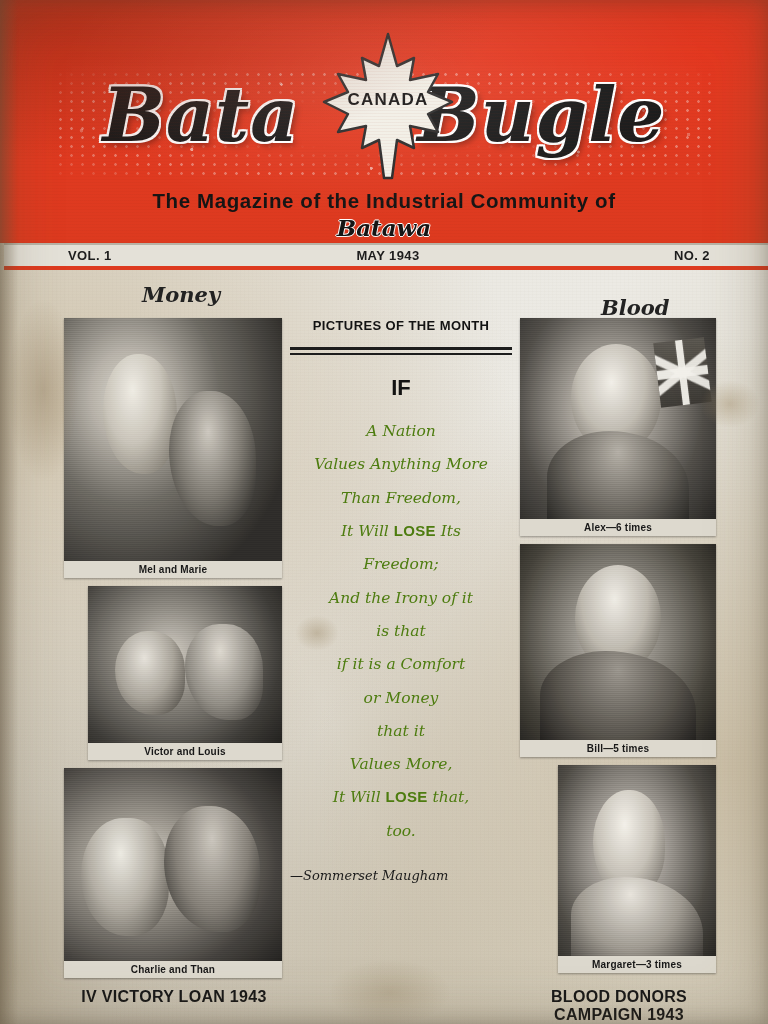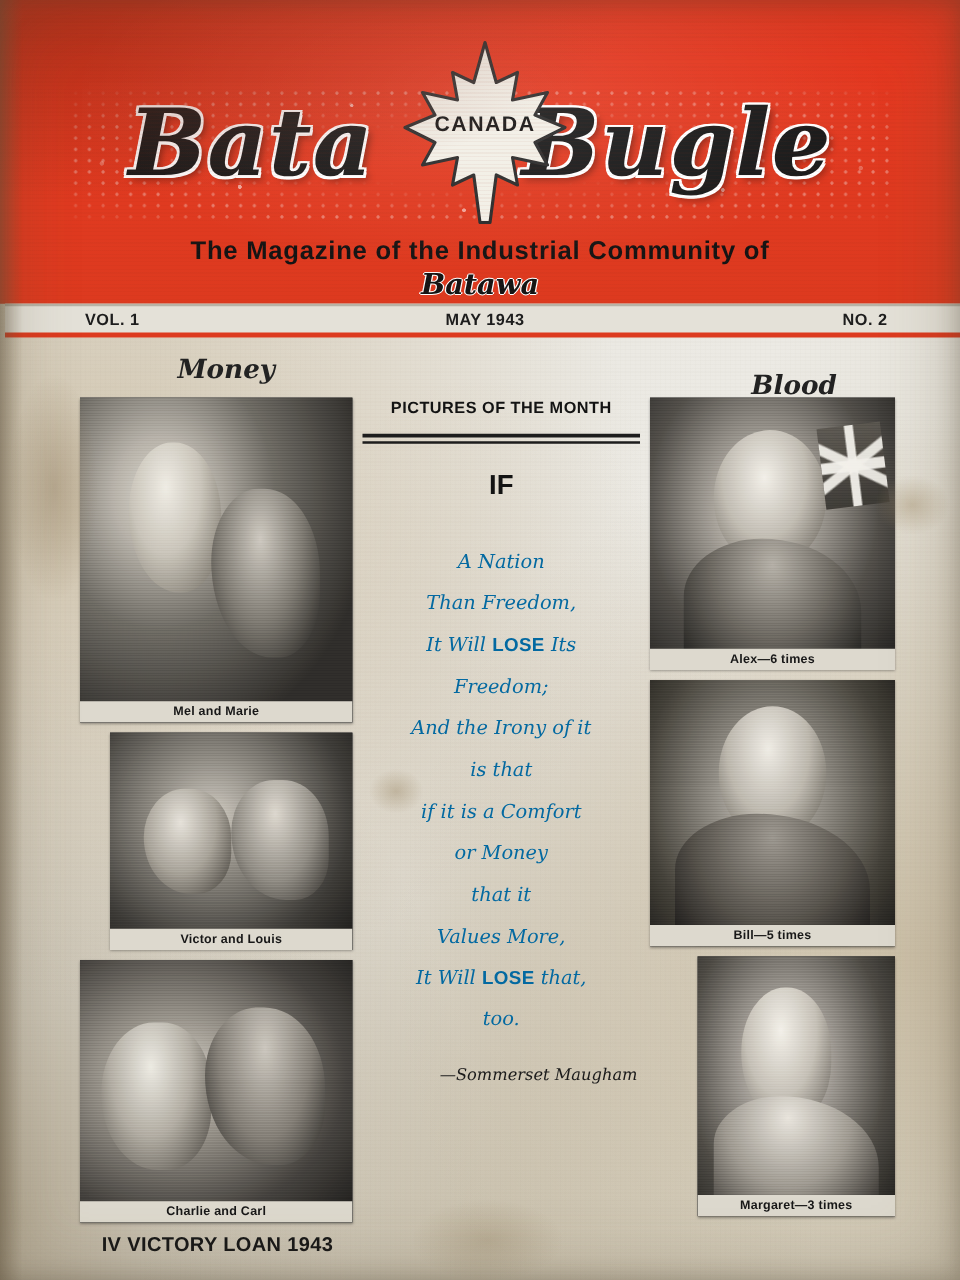--- a/index.html
+++ b/index.html
@@ -365,43 +365,43 @@
   }
   .dbl-rule { margin: 0 0 20px; }
   .dbl-rule .r1 { height: 3px; background: #1d1d1d; }
   .dbl-rule .r2 { height: 2px; background: #1d1d1d; margin-top: 3px; }
 
   .quote-if {
     font-family: "Liberation Sans", sans-serif;
     font-weight: bold;
     font-size: 22px;
     color: #131313;
-    margin-bottom: 32px;
+    margin-bottom: 14px;
   }
   .quote-lines {
     font-family: "DejaVu Serif", serif;
     font-style: italic;
     font-size: 15.5px;
-    color: #0369a1;
+    color: #4d7c0f;
     line-height: 2.15;
   }
   .quote-lines .em {
     font-family: "Liberation Sans", sans-serif;
     font-style: normal;
     font-weight: bold;
     font-size: 15px;
     letter-spacing: .3px;
   }
   .attrib {
     margin-top: 20px;
     font-family: "DejaVu Serif", serif;
     font-style: italic;
     font-size: 13px;
     color: #1b1b1b;
-    text-align: right;
+    text-align: left;
     padding-right: 2px;
   }
 
   
   .stain {
     position: absolute;
     border-radius: 50%;
     pointer-events: none;
   }
   .stain-a { left: 700px; top: 380px; width: 60px; height: 48px;
@@ -461,21 +461,21 @@
       <div class="cap">Mel and Marie</div>
     </div>
     <div class="photo" style="height:174px; margin-top:8px;margin-left:24px;">
       <div class="ph-inner p2"></div>
       <div class="grain-ov"></div>
       <div class="cap">Victor and Louis</div>
     </div>
     <div class="photo" style="height:210px; margin-top:8px;">
       <div class="ph-inner p3"></div>
       <div class="grain-ov"></div>
-      <div class="cap">Charlie and Carl</div>
+      <div class="cap">Charlie and Than</div>
     </div>
   </div>
 
   <div class="col-right">
     <div class="photo" style="height:218px;padding-left:46px;">
       <div class="ph-inner p4">
         <div class="flag"></div>
       </div>
       <div class="grain-ov"></div>
       <div class="cap">Alex—6 times</div>
@@ -494,36 +494,38 @@
 
   <div class="center-col">
     <div class="pic-month-title">PICTURES OF THE MONTH</div>
     <div class="dbl-rule">
       <div class="r1"></div>
       <div class="r2"></div>
     </div>
     <div class="quote-if">IF</div>
     <div class="quote-lines">
       <div>A Nation</div>
+      <div>Values Anything More</div>
       <div>Than Freedom,</div>
       <div><span>It Will </span><span class="em">LOSE</span><span> Its</span></div>
       <div>Freedom;</div>
       <div>And the Irony of it</div>
       <div>is that</div>
       <div>if it is a Comfort</div>
       <div>or Money</div>
       <div>that it</div>
       <div>Values More,</div>
       <div><span>It Will </span><span class="em">LOSE</span><span> that,</span></div>
       <div>too.</div>
     </div>
     <div class="attrib">—Sommerset Maugham</div>
   </div>
 
   <div class="bottom-cap cap-victory">IV VICTORY LOAN 1943</div>
+  <div class="bottom-cap cap-blood">BLOOD DONORS CAMPAIGN 1943</div>
 
   <div class="stain stain-a"></div>
   <div class="stain stain-b"></div>
   <div class="stain stain-c"></div>
   <div class="stain stain-d"></div>
   <div class="crease"></div>
   <div class="edge-dark"></div>
 
 </div>
 

